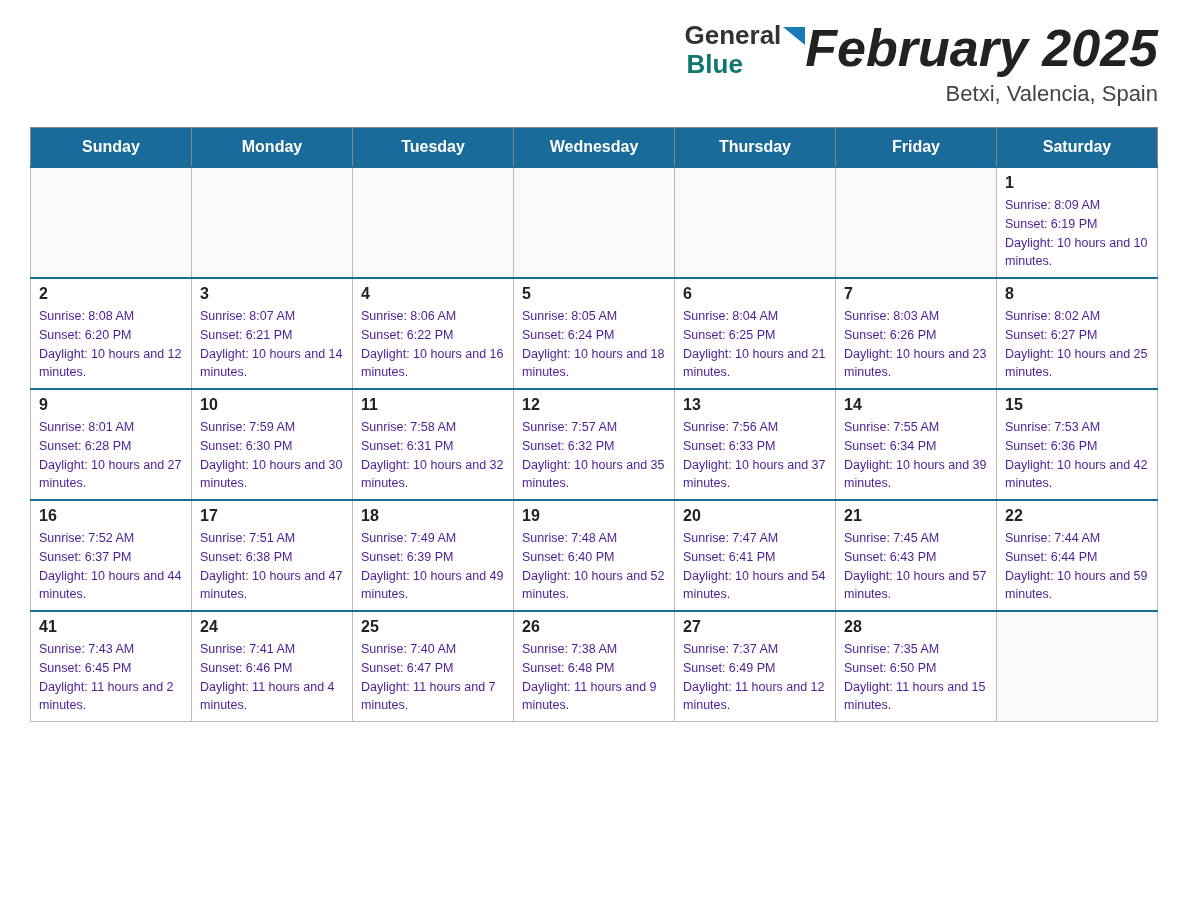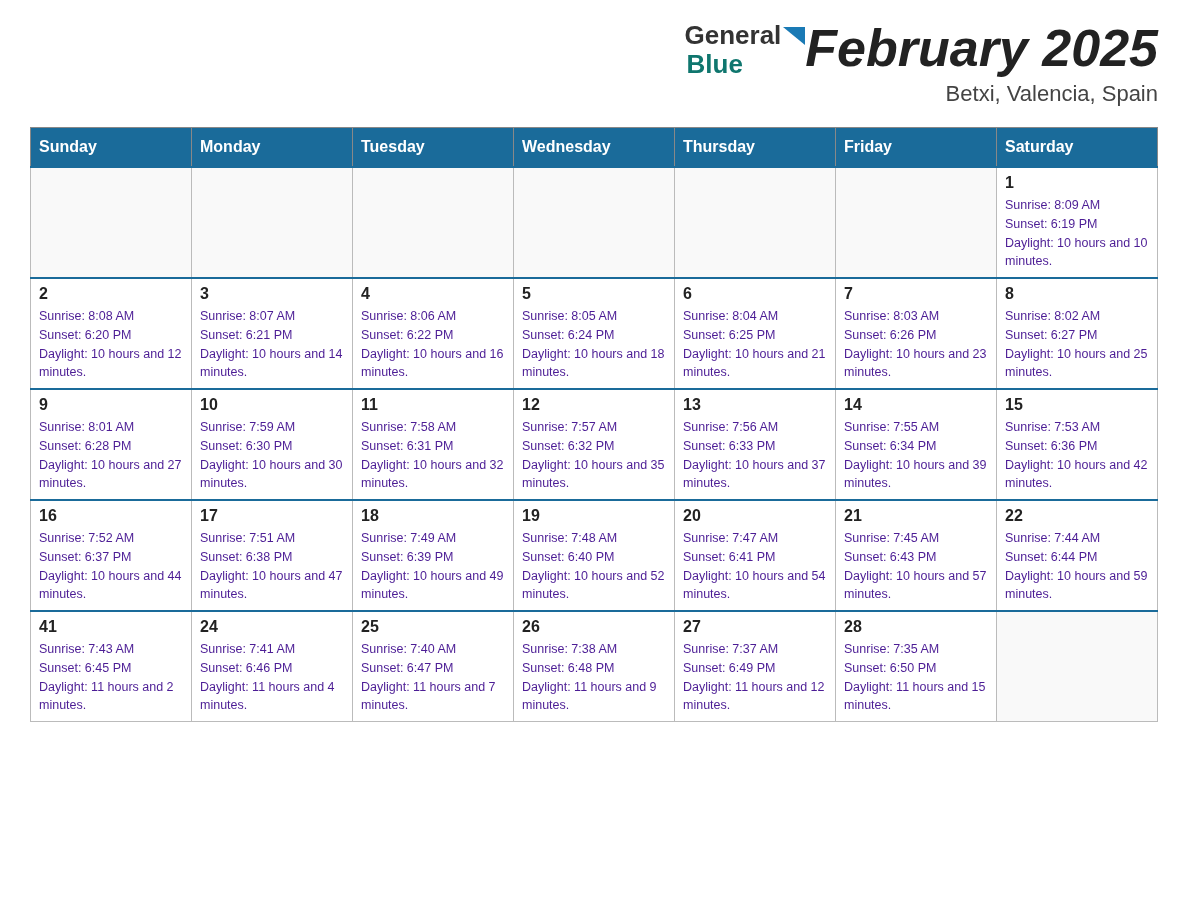--- a/index.html
+++ b/index.html
@@ -53,21 +53,21 @@
       width: 100%;
       border-collapse: collapse;
       border: 1px solid #999;
     }
     .calendar th {
       background-color: #1a6b9a;
       color: #fff;
       font-size: 16px;
       font-weight: bold;
       padding: 10px 8px;
-      text-align: left;
+      text-align: center;
       border: 1px solid #888;
     }
     .calendar td {
       vertical-align: top;
       border: 1px solid #bbb;
       padding: 6px 8px;
       width: calc(100% / 7);
       min-height: 110px;
     }
     .calendar tr td {

